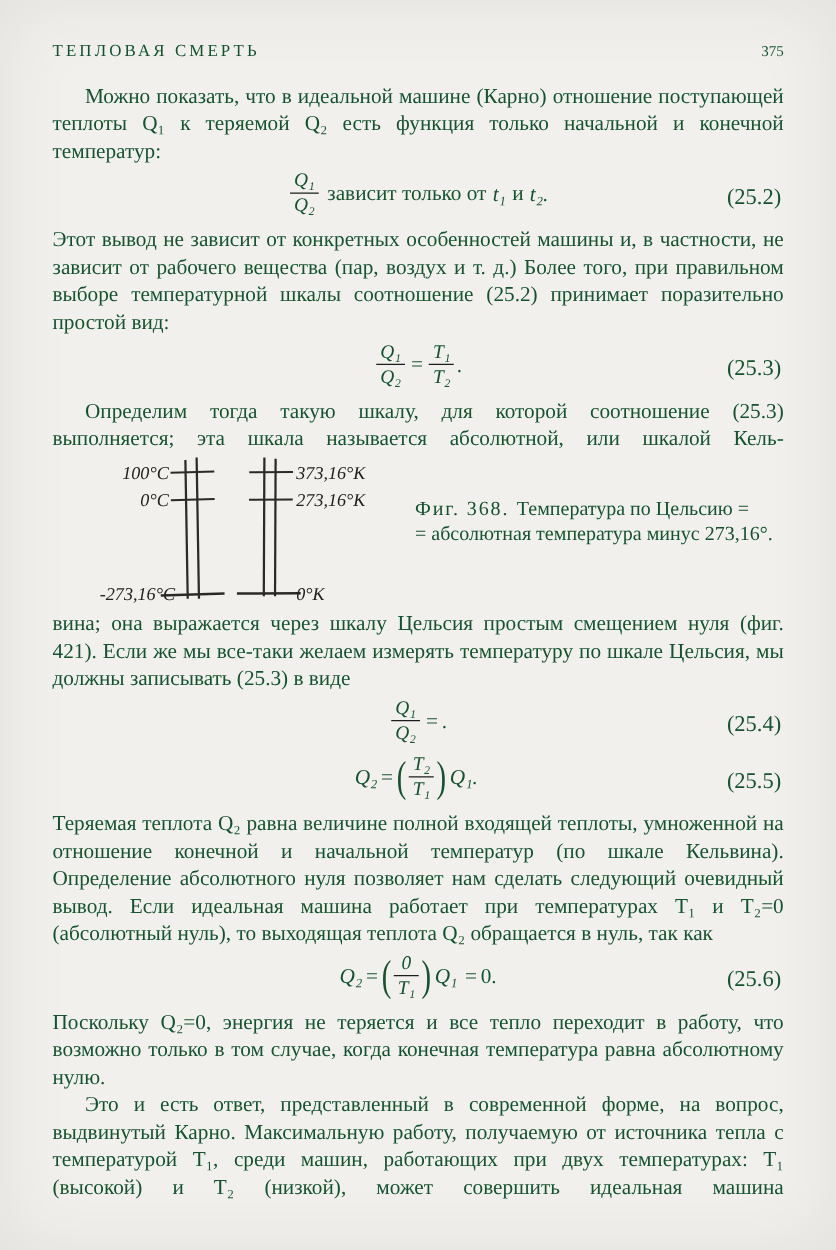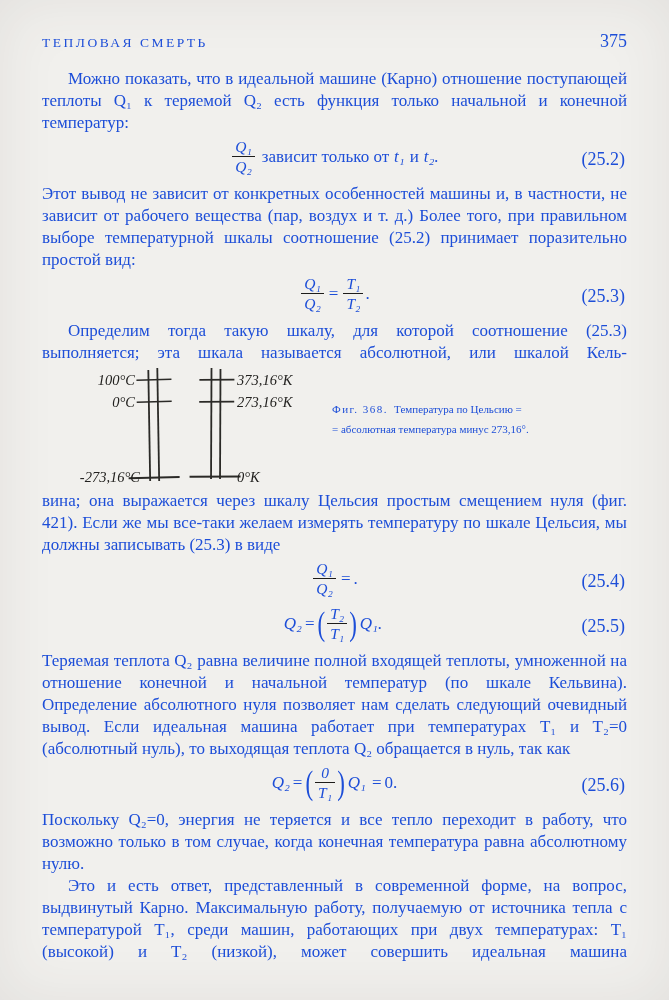--- a/index.html
+++ b/index.html
@@ -1,34 +1,34 @@
 <!DOCTYPE html>
 <html><head>
 <meta charset="utf-8">
 <style>
   * { margin: 0; padding: 0; box-sizing: border-box; }
   html, body { width: 669px; height: 1000px; background: #e9e8e5; }
   .page {
     width: 669px; height: 1000px;
     background: #f1f0ed;
-    color: #1d4ed8;
+    color: #14532d;
     font-family: "Liberation Serif", "DejaVu Serif", serif;
     font-size: 17px;
     line-height: 22px;
     padding: 30px 42px 0 42px;
     overflow: hidden;
     position: relative;
     box-shadow: inset 0 0 60px rgba(60,55,45,0.08);
   }
   .header {
     display: flex; justify-content: space-between; align-items: baseline;
     margin-bottom: 14px;
   }
   .running-title { font-size: 13.5px; letter-spacing: 2.5px; }
-  .page-number { font-size: 18px; }
+  .page-number { font-size: 12px; }
   p.para { text-align: justify; }
   p.indent { text-indent: 26px; }
   p.fill { text-align-last: justify; }
   .eq {
     position: relative; text-align: center;
     margin: 4px 0 4px 0; padding: 2px 0;
     white-space: nowrap;
   }
   .eq .eq-label {
     position: absolute; right: 2px; top: 50%; transform: translateY(-50%);
@@ -47,21 +47,21 @@
   .frac .fd { display: block; padding: 1px 3px 0 3px; }
   .bp {
     display: inline-block; vertical-align: middle;
     transform: scaleY(1.5); font-size: 23px; line-height: 1;
     position: relative; top: -2px; font-weight: 400;
   }
   .figure-block { position: relative; height: 124px; margin: 2px 0 0 0; }
   .fig-svg { position: absolute; left: 0; top: 0; }
   .fig-caption {
     position: absolute; left: 290px; top: 34px; width: 300px;
-    font-size: 11px; line-height: 19.5px; text-align: justify;
+    font-size: 16px; line-height: 19.5px; text-align: justify;
   }
   .cap-prefix { letter-spacing: 1.5px; margin-right: 6px; }
   .fig-label { font-style: italic; font-size: 14.5px; fill: #22211f; }
 </style>
 </head>
 <body>
 
 <div class="page">
 
   <div class="header">

